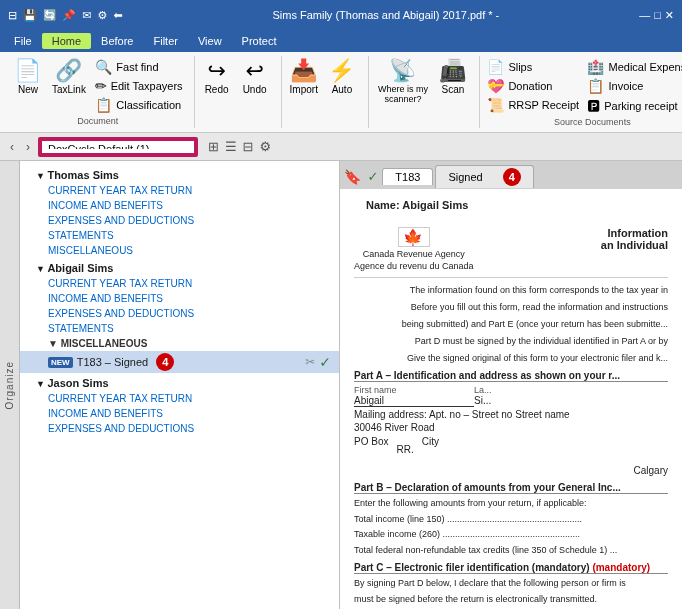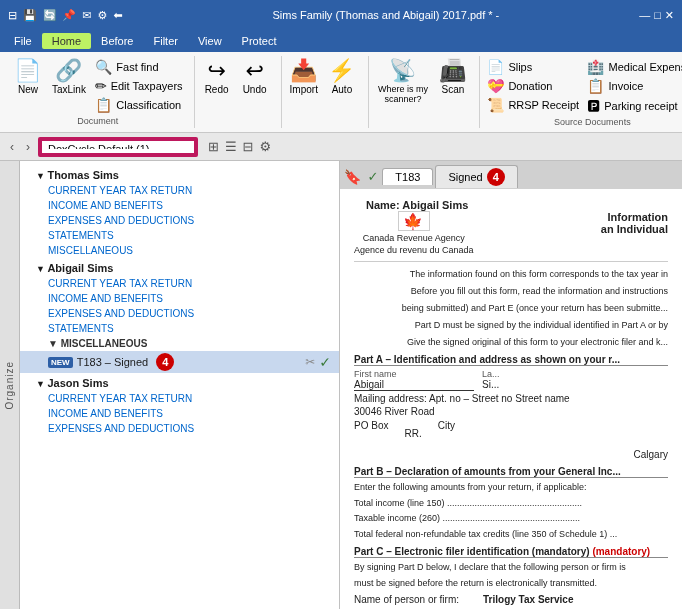--- a/index.html
+++ b/index.html
@@ -228,21 +228,21 @@
       border: 1px solid #aaa;
       border-bottom: none;
       padding: 2px 12px;
       font-size: 11px;
       cursor: pointer;
       border-radius: 3px 3px 0 0;
     }
     .signed-badge-inline {
       display: inline-flex;
       align-items: center;
-      gap: 4px;
+      gap: 20px;
     }
     .tab-red-badge {
       background: #cc0000;
       color: white;
       border-radius: 50%;
       width: 18px;
       height: 18px;
       display: inline-flex;
       align-items: center;
       justify-content: center;
@@ -253,21 +253,21 @@
     .check-green { color: #3a7a3a; font-size: 13px; margin-right: 2px; }
 
     .doc-content {
       flex: 1;
       background: white;
       overflow-y: auto;
       padding: 10px 14px;
       font-size: 10px;
       color: #222;
     }
-    .doc-name-row { font-size: 11px; font-weight: bold; margin-bottom: 0; padding-left: 12px; }
+    .doc-name-row { font-size: 11px; font-weight: bold; margin-bottom: 16px; padding-left: 12px; }
     .gov-header {
       display: flex;
       align-items: flex-start;
       gap: 10px;
       margin-bottom: 6px;
       border-bottom: 1px solid #ccc;
       padding-bottom: 6px;
     }
     .gov-logo {
       display: flex;
@@ -283,21 +283,21 @@
       display: flex;
       align-items: center;
       justify-content: center;
       font-size: 16px;
     }
     .gov-text { font-size: 9px; }
     .gov-title { font-size: 11px; font-weight: bold; text-align: right; flex: 1; }
 
     .doc-bullet { margin: 7px 0; font-size: 9px; padding-left: 8px; text-align: right; }
     .doc-section { font-weight: bold; font-size: 10px; margin: 6px 0 3px 0; border-bottom: 1px solid #888; }
-    .form-row { display: flex; gap: 8px; margin: 2px 0; }
+    .form-row { display: flex; gap: 0; margin: 2px 0; }
     .field-label { font-size: 9px; color: #555; }
     .field-value { font-size: 10px; }
     .address-field { font-size: 10px; margin: 2px 0; }
     .right-align { text-align: right; }
 
     .doc-text { font-size: 9px; margin: 3px 0; line-height: 1.4; }
     .mandatory { color: #cc0000; }
   </style>
 </head>
 <body>

